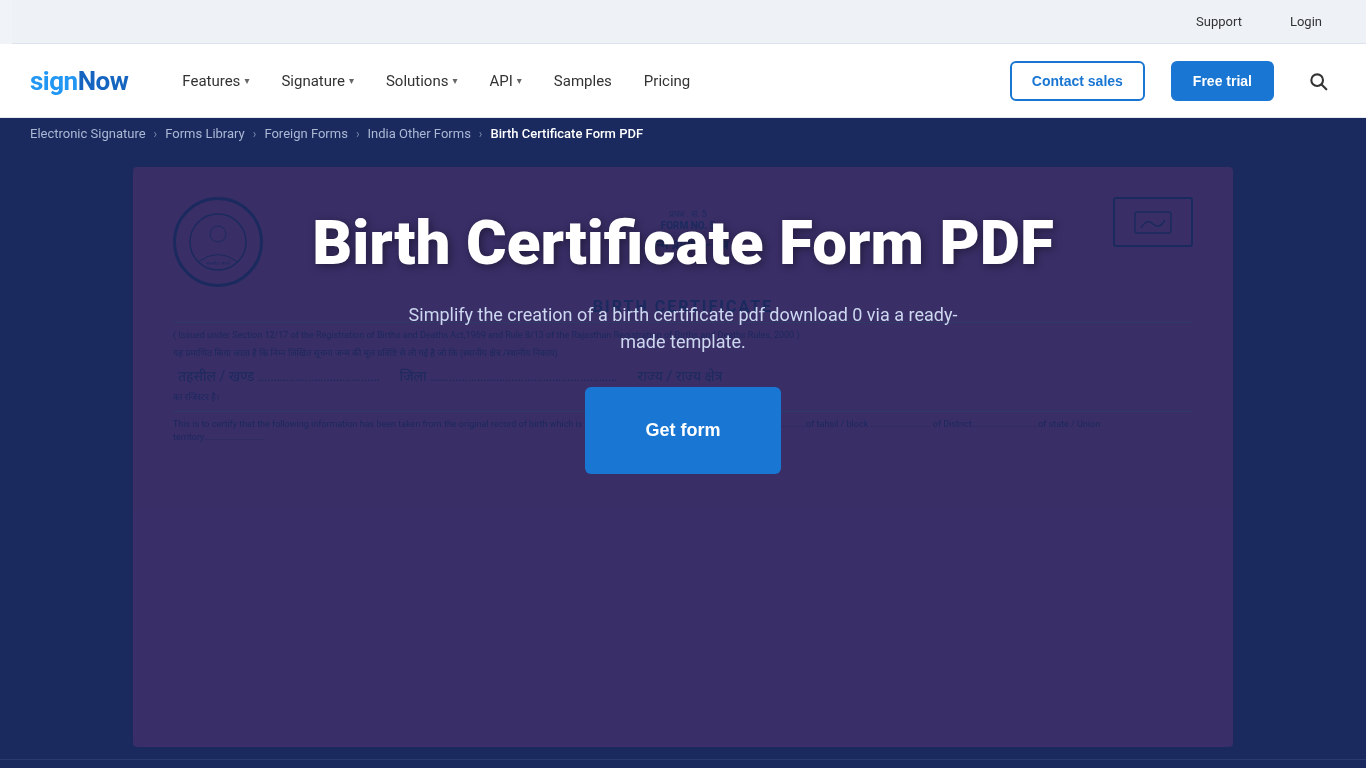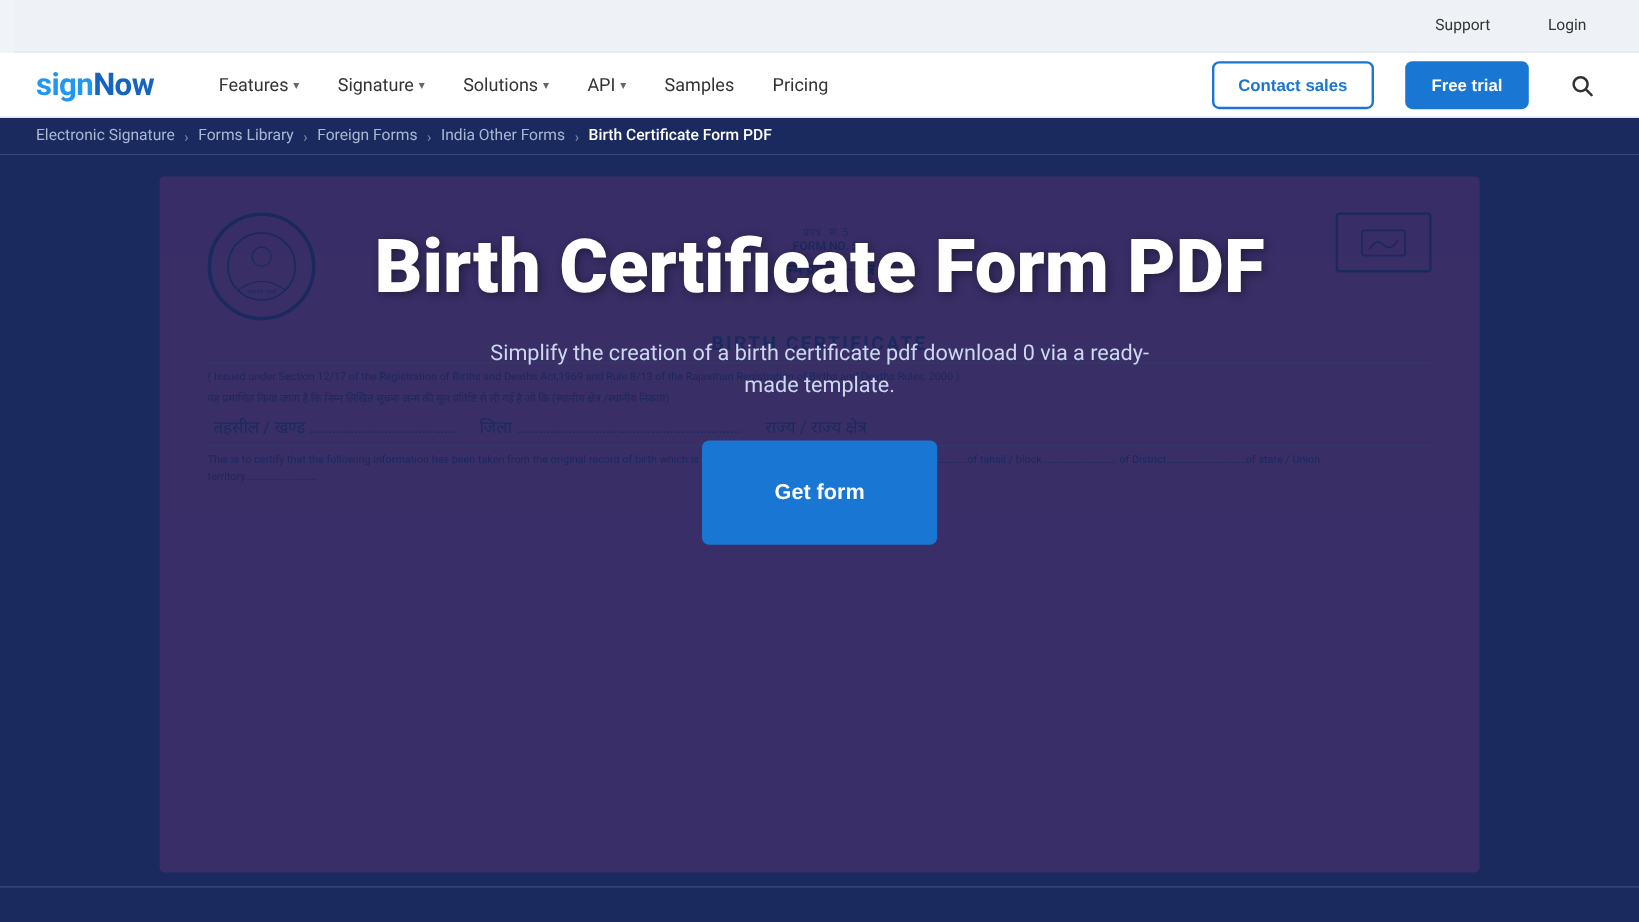--- a/index.html
+++ b/index.html
@@ -21,21 +21,21 @@
       color: #333;
       text-decoration: none;
     }
 
     
     .main-nav {
       background: #fff;
       display: flex;
       align-items: center;
       padding: 0 30px;
-      height: 54px;
+      height: 74px;
       border-bottom: 1px solid #e5e9f0;
       position: relative;
       z-index: 10;
     }
     .logo {
       display: flex;
       align-items: center;
       margin-right: 40px;
       text-decoration: none;
     }
@@ -299,20 +299,21 @@
       </div>
       <div style="text-align:center; font-size:16px; font-weight:bold; color:#1a2a5e; letter-spacing:2px;">BIRTH CERTIFICATE</div>
       <div class="doc-line"></div>
       <div class="doc-body-text">( Issued under Section 12/17 of the Registration of Births and Deaths Act,1969 and  Rule 8/13 of the Rajasthan Registration of Births and Deaths Rules, 2000 )</div>
       <div class="doc-body-text">यह प्रमाणित किया जाता है कि निम्न लिखित सूचना जन्म की मूल प्रविष्टि से ली गई है जो कि (स्थानीय क्षेत्र /स्थानीय निकाय)</div>
       <div style="display:flex; gap:20px; font-size:14px; color:#1a2a5e; margin:6px 5px;">
         <span>तहसील / खण्ड …………………………………</span>
         <span>जिला ……………………………………………………</span>
         <span>राज्य / राज्य क्षेत्र</span>
       </div>
+      <div class="doc-body-text">का रजिस्टर है।</div>
       <div class="doc-line"></div>
       <div class="doc-body-text">This is to certify that the following information has been taken from the original record of birth which is the register for (local area / local body)……………………………of tahsil / block ………………………… of District……………………………of state / Union territory…………………………</div>
     </div>
   </div>
 
   <div class="hero-overlay">
     <h1 class="hero-title">Birth Certificate Form PDF</h1>
     <p class="hero-subtitle">Simplify the creation of a birth certificate pdf download 0 via a ready-made template.</p>
     <button class="btn-get-form">Get form</button>
   </div>

